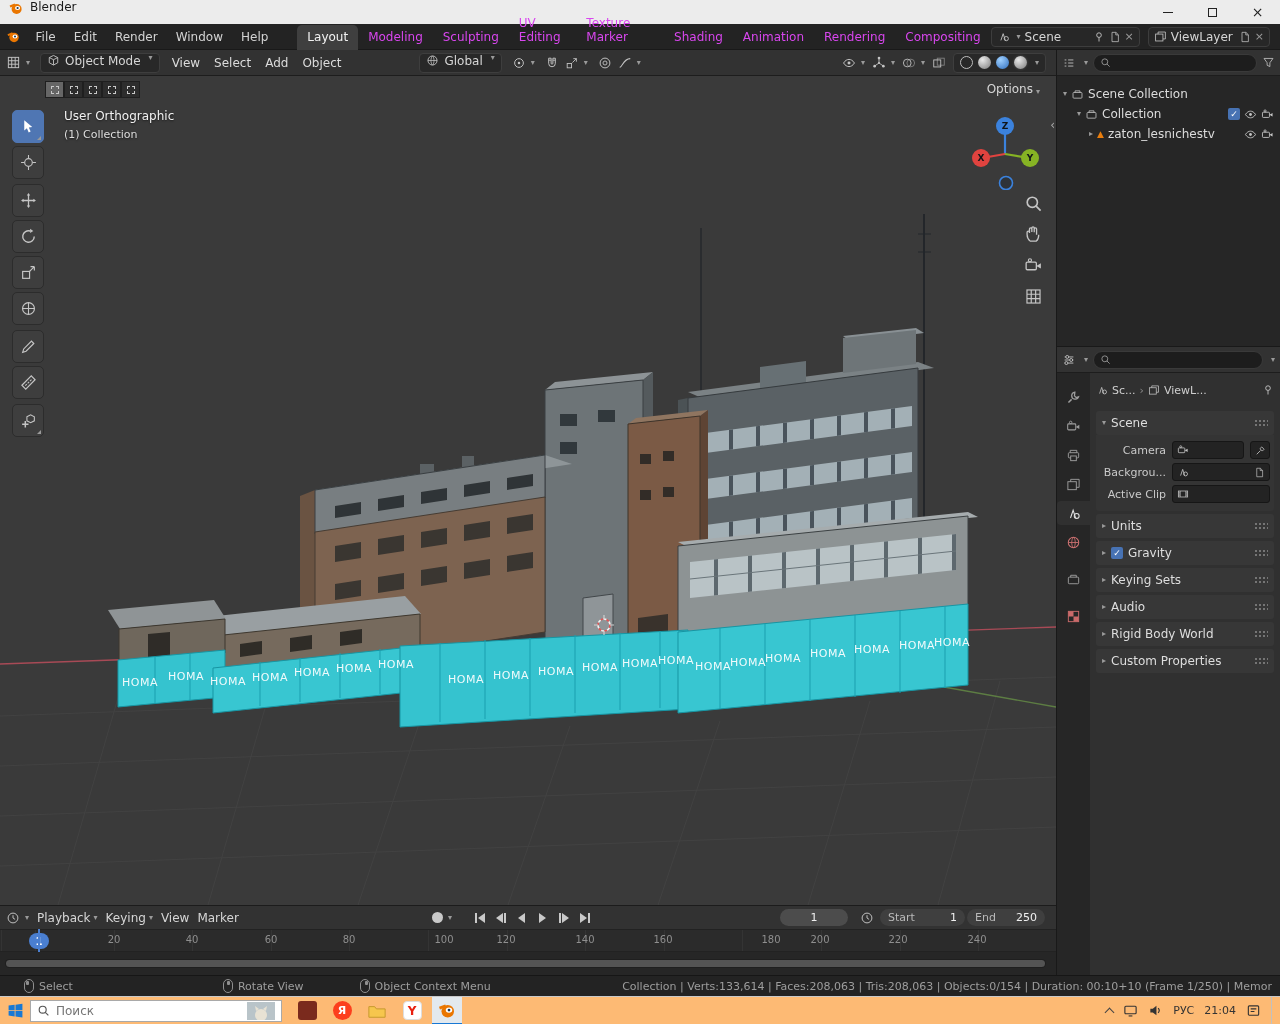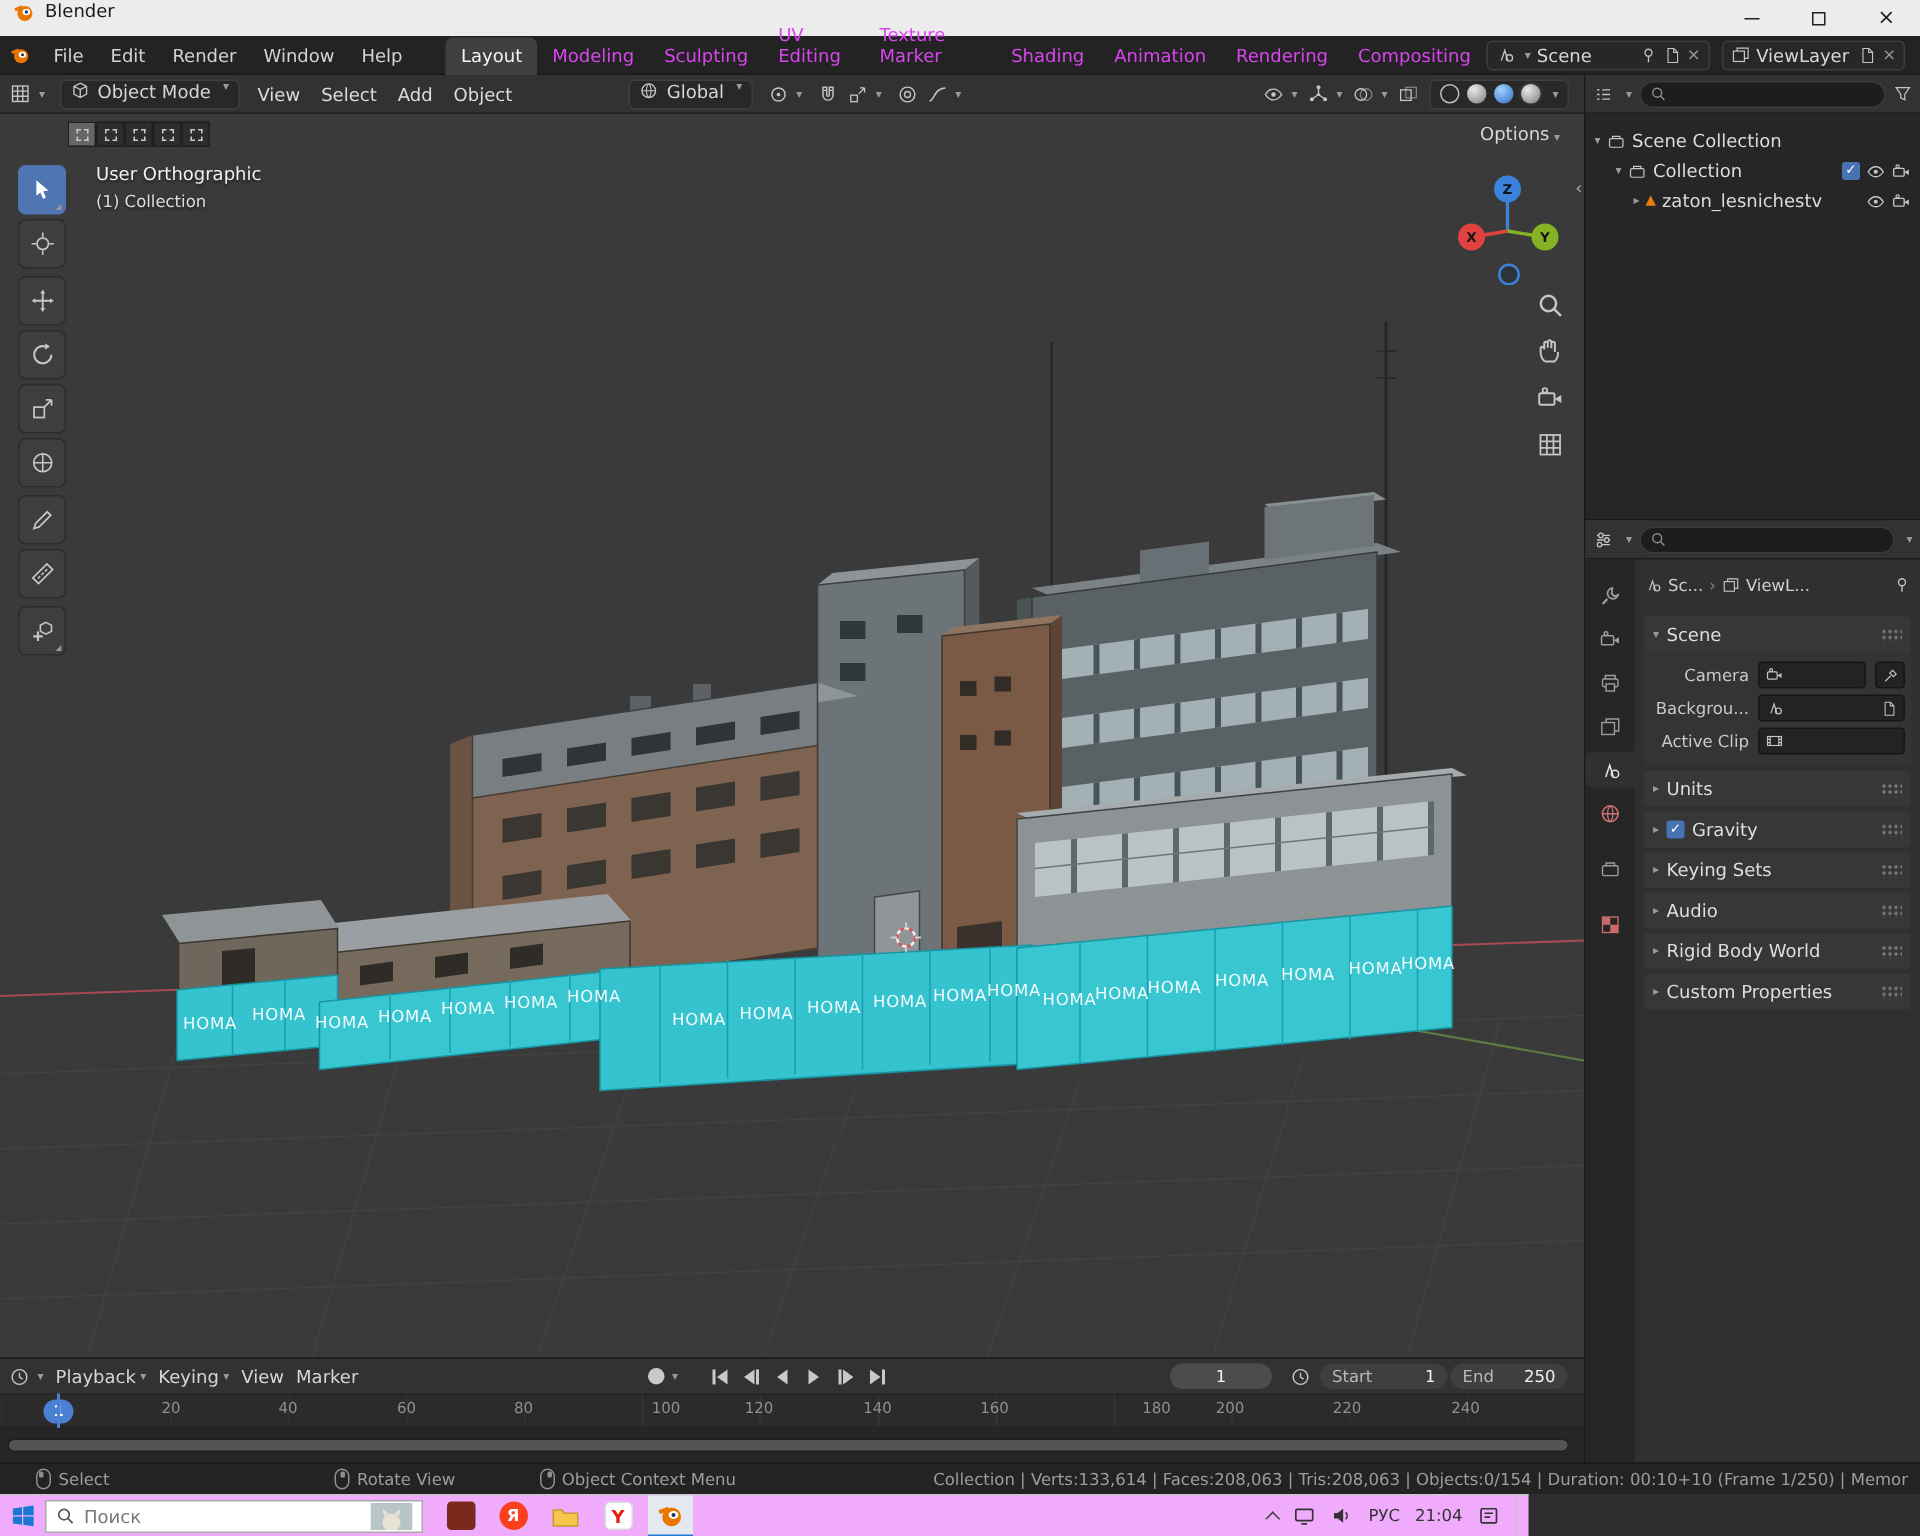--- a/index.html
+++ b/index.html
@@ -65,21 +65,21 @@
 .nfield.two{justify-content:space-between;padding:0 8px}
 .ruler{position:relative;height:22px;background:#2b2b2b;border-bottom:1px solid #222;background-image:repeating-linear-gradient(90deg,#343434 0 1px,transparent 1px 78.6px);background-position:35px 0}
 .tick{position:absolute;top:4px;transform:translateX(-50%);color:#8f8f8f;font-size:10px}
 .playhead{position:absolute;left:29px;top:3px;width:20px;height:16px;background:#4a7fd1;border-radius:8px;color:#fff;font-size:10px;font-weight:bold;display:flex;align-items:center;justify-content:center}
 
 #statusbar{position:absolute;left:0;top:975px;width:1280px;height:21px;background:#232323;border-top:1px solid #161616;display:flex;align-items:center;color:#9d9d9d;font-size:11px;padding:0 8px;white-space:nowrap}
 .ms{width:10px;height:14px;border:1px solid #8f8f8f;border-radius:5px;position:relative;flex:none;margin-right:5px}
 .ms i{position:absolute;top:1px;width:3px;height:4px;background:#8f8f8f;border-radius:1px}
 .ms.l i{left:1px}.ms.m i{left:3px}.ms.r i{right:1px}
 
-#taskbar{position:absolute;left:0;top:996px;width:1019px;height:28px;background:#f0abfc;border-top:1px solid #c9c9c9;display:flex;align-items:center;color:#222;font-size:11px}
+#taskbar{position:absolute;left:0;top:996px;width:1280px;height:28px;background:#fdba74;border-top:1px solid #c9c9c9;display:flex;align-items:center;color:#222;font-size:11px}
 .tkico{width:30px;height:28px;display:flex;align-items:center;justify-content:center}
 .tray{display:flex;align-items:center;margin-left:auto;gap:10px;padding-right:4px;color:#333}
 .chev{width:7px;height:7px;border-left:1.6px solid #444;border-top:1.6px solid #444;transform:rotate(45deg);margin-top:3px}
 .ybadge{width:19px;height:19px;border-radius:50%;background:#fc3f1d;color:#fff;font-weight:bold;font-size:11px;display:flex;align-items:center;justify-content:center}
 .ybbadge{width:19px;height:19px;border-radius:4px;background:#fff;border:1px solid #ddd;color:#e8200f;font-weight:bold;font-size:12px;display:flex;align-items:center;justify-content:center}
 </style>
 </head>
 <body>
 
 <svg width="0" height="0" style="position:absolute">

